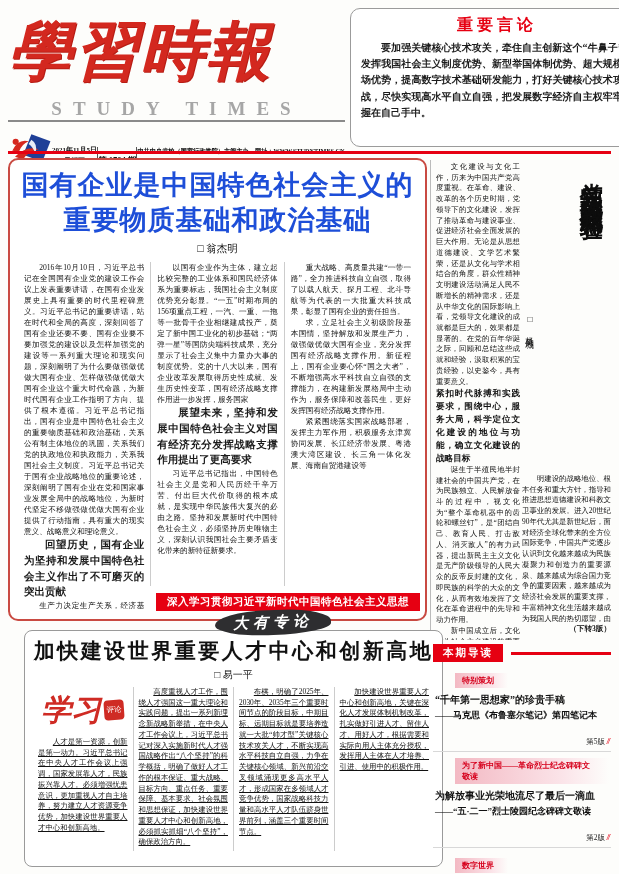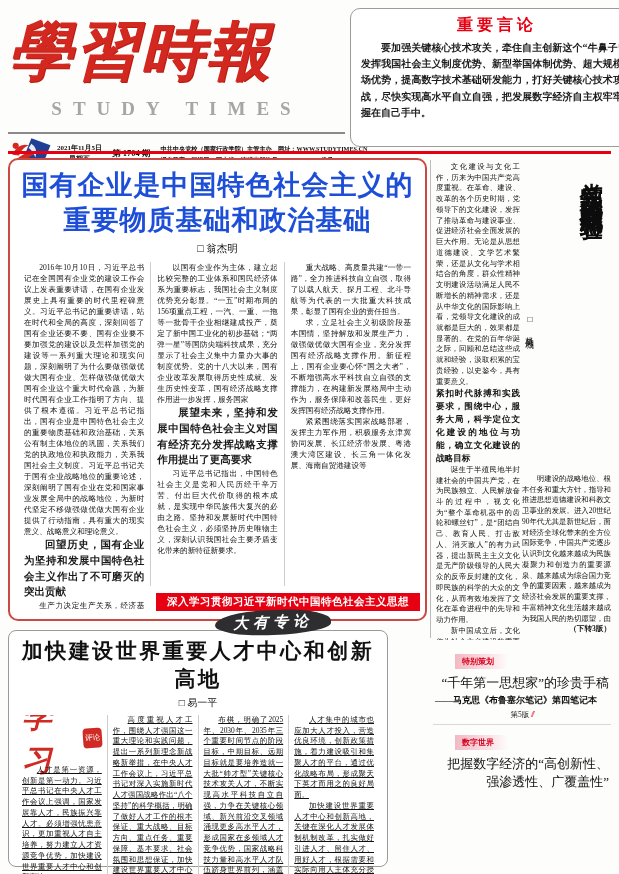--- a/index.html
+++ b/index.html
@@ -5,22 +5,22 @@
   html,body{margin:0;padding:0;background:#e8e8e4;}
   #page{position:relative;width:619px;height:874px;background:#fdfdfb;overflow:hidden;
         font-family:"Liberation Serif","DejaVu Serif",serif;color:#111;margin:0 auto;}
 
   
   .masthead{position:absolute;left:8px;top:2px;width:337px;height:148px;}
   .mast-title{height:96px;line-height:100px;font-size:64px;font-weight:bold;
               font-style:italic;color:#d3281f;letter-spacing:2px;
               text-shadow:1px 1px 0 #b71d15;}
   .mast-eng{text-align:center;font-size:19px;letter-spacing:11px;color:#a6a6a6;
-            border-bottom:2px solid #8a8a8a;padding-bottom:12px;font-weight:bold;}
-  .dateline{display:flex;align-items:center;gap:5px;padding-top:3px;}
+            border-bottom:2px solid #8a8a8a;padding-bottom:0;font-weight:bold;}
+  .dateline{display:flex;align-items:flex-end;padding-top:11px;}
   .dl-emblem{flex:0 0 auto;}
   .dl-date{font-size:7px;font-weight:bold;text-align:center;line-height:1.6;white-space:nowrap;}
   .dl-sep{width:1px;height:20px;background:#555;}
   .dl-issue{font-size:8.5px;font-weight:bold;white-space:nowrap;}
   .dl-info{font-size:6.2px;font-weight:bold;line-height:1.8;white-space:nowrap;}
 
   
   .quote-box{position:absolute;left:350px;top:8px;width:294px;height:139px;border:1.5px solid #9b9b9b;
              border-radius:10px;box-sizing:border-box;padding:4px 10px;background:#fff;}
   .quote-title{color:#e60012;font-weight:bold;font-size:16px;text-align:center;letter-spacing:4px;margin:2px 0 4px;}
@@ -54,21 +54,21 @@
   .ra-right{width:89px;margin-left:2px;position:relative;display:flex;flex-direction:column;}
   .ra-titlewrap{height:312px;position:relative;}
   .ra-title{position:absolute;right:4px;top:2px;height:308px;writing-mode:vertical-rl;font-size:23px;
             font-weight:bold;letter-spacing:3px;color:#0d0d0d;}
   .ra-author{position:absolute;left:2px;top:152px;writing-mode:vertical-rl;font-size:8.5px;letter-spacing:2px;}
   .ra-cont{font-size:7.4px;line-height:1.45;text-align:justify;overflow:hidden;height:148px;}
   .ra-cont p{margin:0;text-indent:2em;}
   .ra-continued{text-align:right;font-size:7.6px;font-weight:bold;margin-top:2px;}
 
   
-  .bottom-box{position:absolute;left:8px;top:630px;width:380px;height:237px;border:1.5px solid #9a9a9a;
+  .bottom-box{position:absolute;left:24px;top:630px;width:419px;height:237px;border:1.5px solid #9a9a9a;
               border-radius:8px;box-sizing:border-box;padding:6px 8px;background:#fff;}
   .bottom-headline{font-size:21px;font-weight:bold;text-align:center;letter-spacing:2.5px;}
   .bottom-author{text-align:center;font-size:10px;margin:3px 0 5px;}
   .bcols{display:flex;}
   .bcol{flex:1;padding:0 5px;font-size:7.4px;line-height:1.45;text-align:justify;height:164px;overflow:hidden;}
   .bcol+.bcol{border-left:1px solid #ccc;}
   .bcol p{margin:0;text-indent:2em;text-decoration:underline;}
   .xlogo{display:flex;align-items:center;justify-content:center;gap:3px;height:46px;margin-bottom:4px;}
   .xlogo-main{font-size:30px;font-weight:bold;color:#cf2b24;font-style:italic;}
   .xlogo-stamp{width:20px;height:20px;background:#cf2b24;color:#fff;font-size:7.5px;display:grid;place-items:center;
@@ -76,23 +76,23 @@
 
   
   .guide-box{position:absolute;left:433px;top:644px;width:178px;height:222px;}
   .guide-header{display:flex;align-items:center;margin-bottom:1px;}
   .guide-tab{background:#e60012;color:#fff;font-weight:bold;font-size:10.5px;padding:2px 10px;letter-spacing:2px;}
   .guide-line{flex:1;height:3px;background:#e60012;margin-left:8px;}
   .guide-item{padding:6px 2px 4px;border-bottom:1px solid #d8d8d8;}
   .guide-item:last-child{border-bottom:none;}
   .gi-tag{display:inline-block;margin-left:20px;color:#d6001c;font-weight:bold;font-size:8px;padding:2px 14px 2px 7px;
           background:linear-gradient(90deg,#f3b9c3,#fbe4e9 70%,rgba(251,228,233,0));}
-  .gi-title{font-size:13px;font-weight:normal;text-align:right;margin:5px 0 2px;line-height:1.4;}
+  .gi-title{font-size:10px;font-weight:bold;text-align:left;margin:5px 0 2px;line-height:1.4;}
   .gi-sub{font-size:9px;font-weight:bold;text-align:left;min-height:2px;}
-  .gi-page{text-align:center;font-size:7.5px;margin-top:3px;color:#222;}
+  .gi-page{text-align:right;font-size:7.5px;margin-top:15px;color:#222;}
   .gi-page .sl{color:#e60012;font-weight:bold;font-style:italic;letter-spacing:-1px;}
 </style>
 </head>
 <body>
 
 <div id="page">
 
   <div class="masthead">
     <div class="mast-title">學習時報</div>
     <div class="mast-eng">STUDY TIMES</div>
@@ -186,38 +186,50 @@
         </div>
         <p>人才是第一资源，创新是第一动力。习近平总书记在中央人才工作会议上强调，国家发展靠人才，民族振兴靠人才。必须增强忧患意识，更加重视人才自主培养，努力建立人才资源竞争优势，加快建设世界重要人才中心和创新高地。</p>
       </div>
       <div class="bcol">
         <p>高度重视人才工作，围绕人才强国这一重大理论和实践问题，提出一系列新理念新战略新举措，在中央人才工作会议上，习近平总书记对深入实施新时代人才强国战略作出“八个坚持”的科学概括，明确了做好人才工作的根本保证、重大战略、目标方向、重点任务、重要保障、基本要求、社会氛围和思想保证，加快建设世界重要人才中心和创新高地，必须抓实抓细“八个坚持”，确保政治方向。</p>
       </div>
       <div class="bcol">
         <p>布棋，明确了2025年、2030年、2035年三个重要时间节点的阶段目标，中期目标、远期目标就是要培养造就一大批“帅才型”关键核心技术攻关人才，不断实现高水平科技自立自强，力争在关键核心领域、新兴前沿交叉领域涌现更多高水平人才，形成国家在多领域人才竞争优势，国家战略科技力量和高水平人才队伍跻身世界前列，涵盖三个重要时间节点。</p>
       </div>
       <div class="bcol">
-        <p>人才集中的城市也应加大人才投入，营造优良环境，创新政策措施，着力建设吸引和集聚人才的平台，通过优化战略布局，形成聚天下英才而用之的良好局面。</p>
         <p>加快建设世界重要人才中心和创新高地，关键在深化人才发展体制机制改革，扎实做好引进人才、留住人才、用好人才，根据需要和实际向用人主体充分授权，发挥用人主体在人才培养、引进、使用中的积极作用。</p>
       </div>
     </div>
   </div>
 
   <div class="guide-box">
+    <div class="guide-header">
+      <span class="guide-tab">本期导读</span>
+      <span class="guide-line"></span>
+    </div>
 
     <div class="guide-item">
       <span class="gi-tag">特别策划</span>
       <div class="gi-title">“千年第一思想家”的珍贵手稿</div>
       <div class="gi-sub">——马克思《布鲁塞尔笔记》第四笔记本</div>
       <div class="gi-page">
         <span>第5版</span>
         <span class="sl">//</span>
       </div>
     </div>
 
+    <div class="guide-item">
+      <span class="gi-tag">为了新中国——革命烈士纪念碑碑文敬读</span>
+      <div class="gi-title">为解放事业光荣地流尽了最后一滴血</div>
+      <div class="gi-sub">——“五·二一”烈士陵园纪念碑碑文敬读</div>
+      <div class="gi-page">
+        <span>第2版</span>
+        <span class="sl">//</span>
+      </div>
+    </div>
 
     <div class="guide-item">
       <span class="gi-tag">数字世界</span>
       <div class="gi-title">把握数字经济的“高创新性、强渗透性、广覆盖性”</div>
       
     </div>
   </div>
 
 </div>
 

